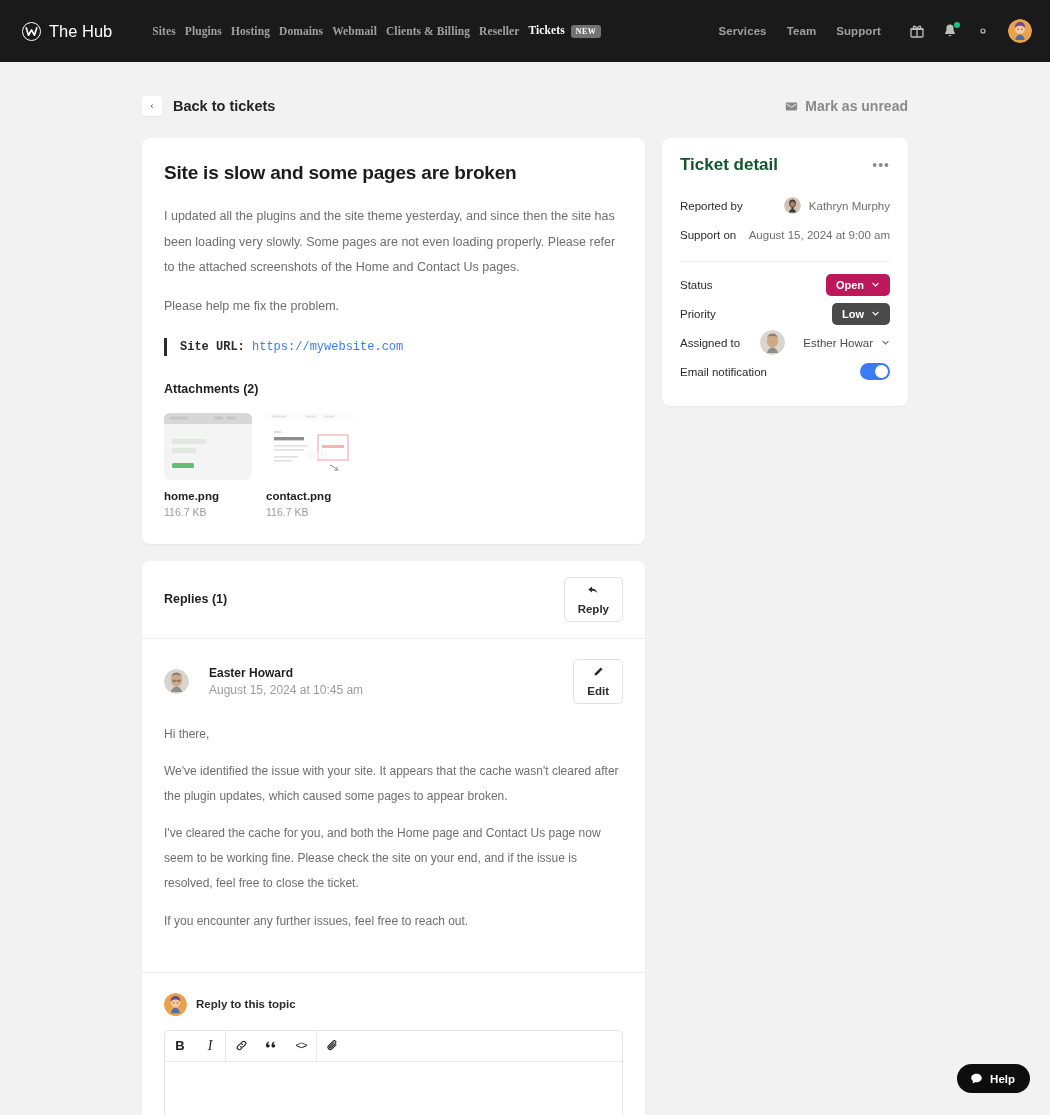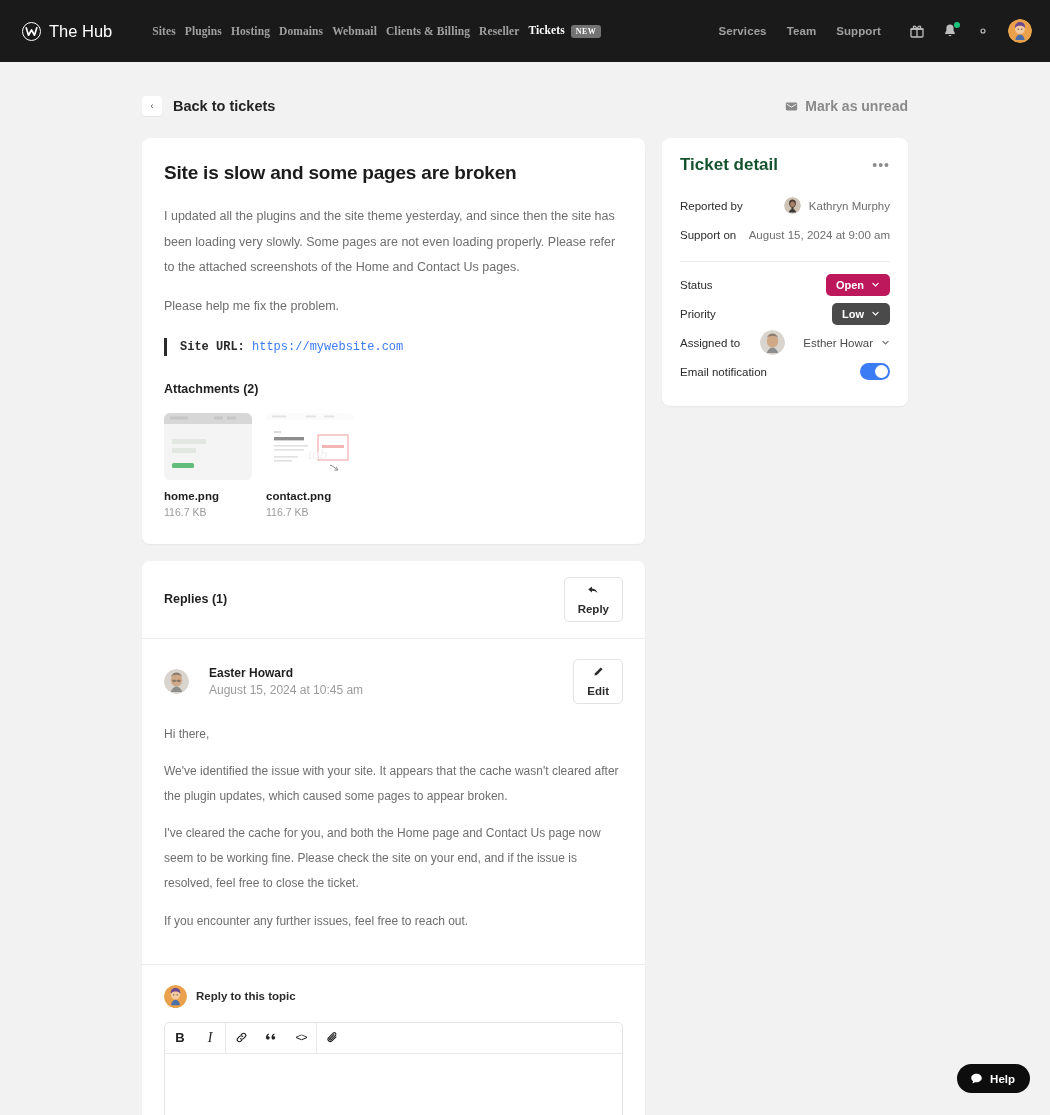--- a/index.html
+++ b/index.html
@@ -544,21 +544,21 @@
                   <path d="M11.6 1.9l2.5 2.5-7.6 7.6-3.2.7.7-3.2z"></path>
                 </svg>
               </span>
               <span>Edit</span>
             </button>
           </div>
 
           <p class="reply-text">Hi there,</p>
           <p class="reply-text">We've identified the issue with your site. It appears that the cache wasn't cleared after the plugin updates, which caused some pages to appear broken.</p>
           <p class="reply-text">I've cleared the cache for you, and both the Home page and Contact Us page now seem to be working fine. Please check the site on your end, and if the issue is resolved, feel free to close the ticket.</p>
-          <p class="reply-text" style="margin-bottom:4px">If you encounter any further issues, feel free to reach out.</p>
+          <p class="reply-text" style="margin-bottom:12px">If you encounter any further issues, feel free to reach out.</p>
         </div>
 
         <div class="composer">
           <div class="composer-head">
             <span class="av">
               <svg viewBox="0 0 40 40">
                 <circle cx="20" cy="20" r="20" fill="#e9a24b"></circle>
                 <ellipse cx="20" cy="16" rx="8.4" ry="9.2" fill="#f2c9a0"></ellipse>
                 <path d="M11.6 13.8c0-6 3.6-8.6 8.4-8.6s8.4 2.6 8.4 8.6c0 1-.5 1.2-.9.6-1.4-2-4-3-7.5-3-3.4 0-6 .9-7.4 3-.5.7-1 .4-1-.6z" fill="#6d4a8f"></path>
                 <path d="M13.4 31c1.6-3.4 4-5.2 6.6-5.2s5 1.8 6.6 5.2c.6 1.3 1 2.6 1.2 4H12.2c.2-1.4.6-2.7 1.2-4z" fill="#4d6fa8"></path>

